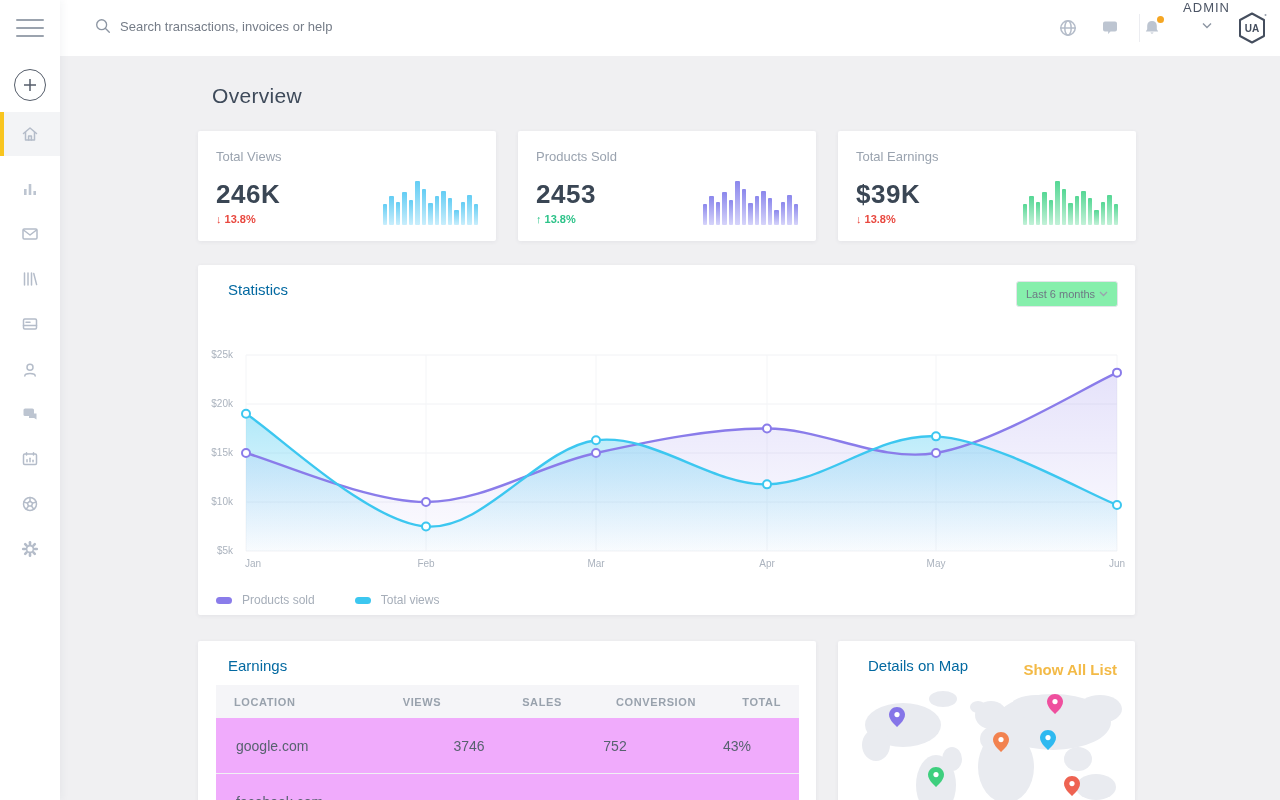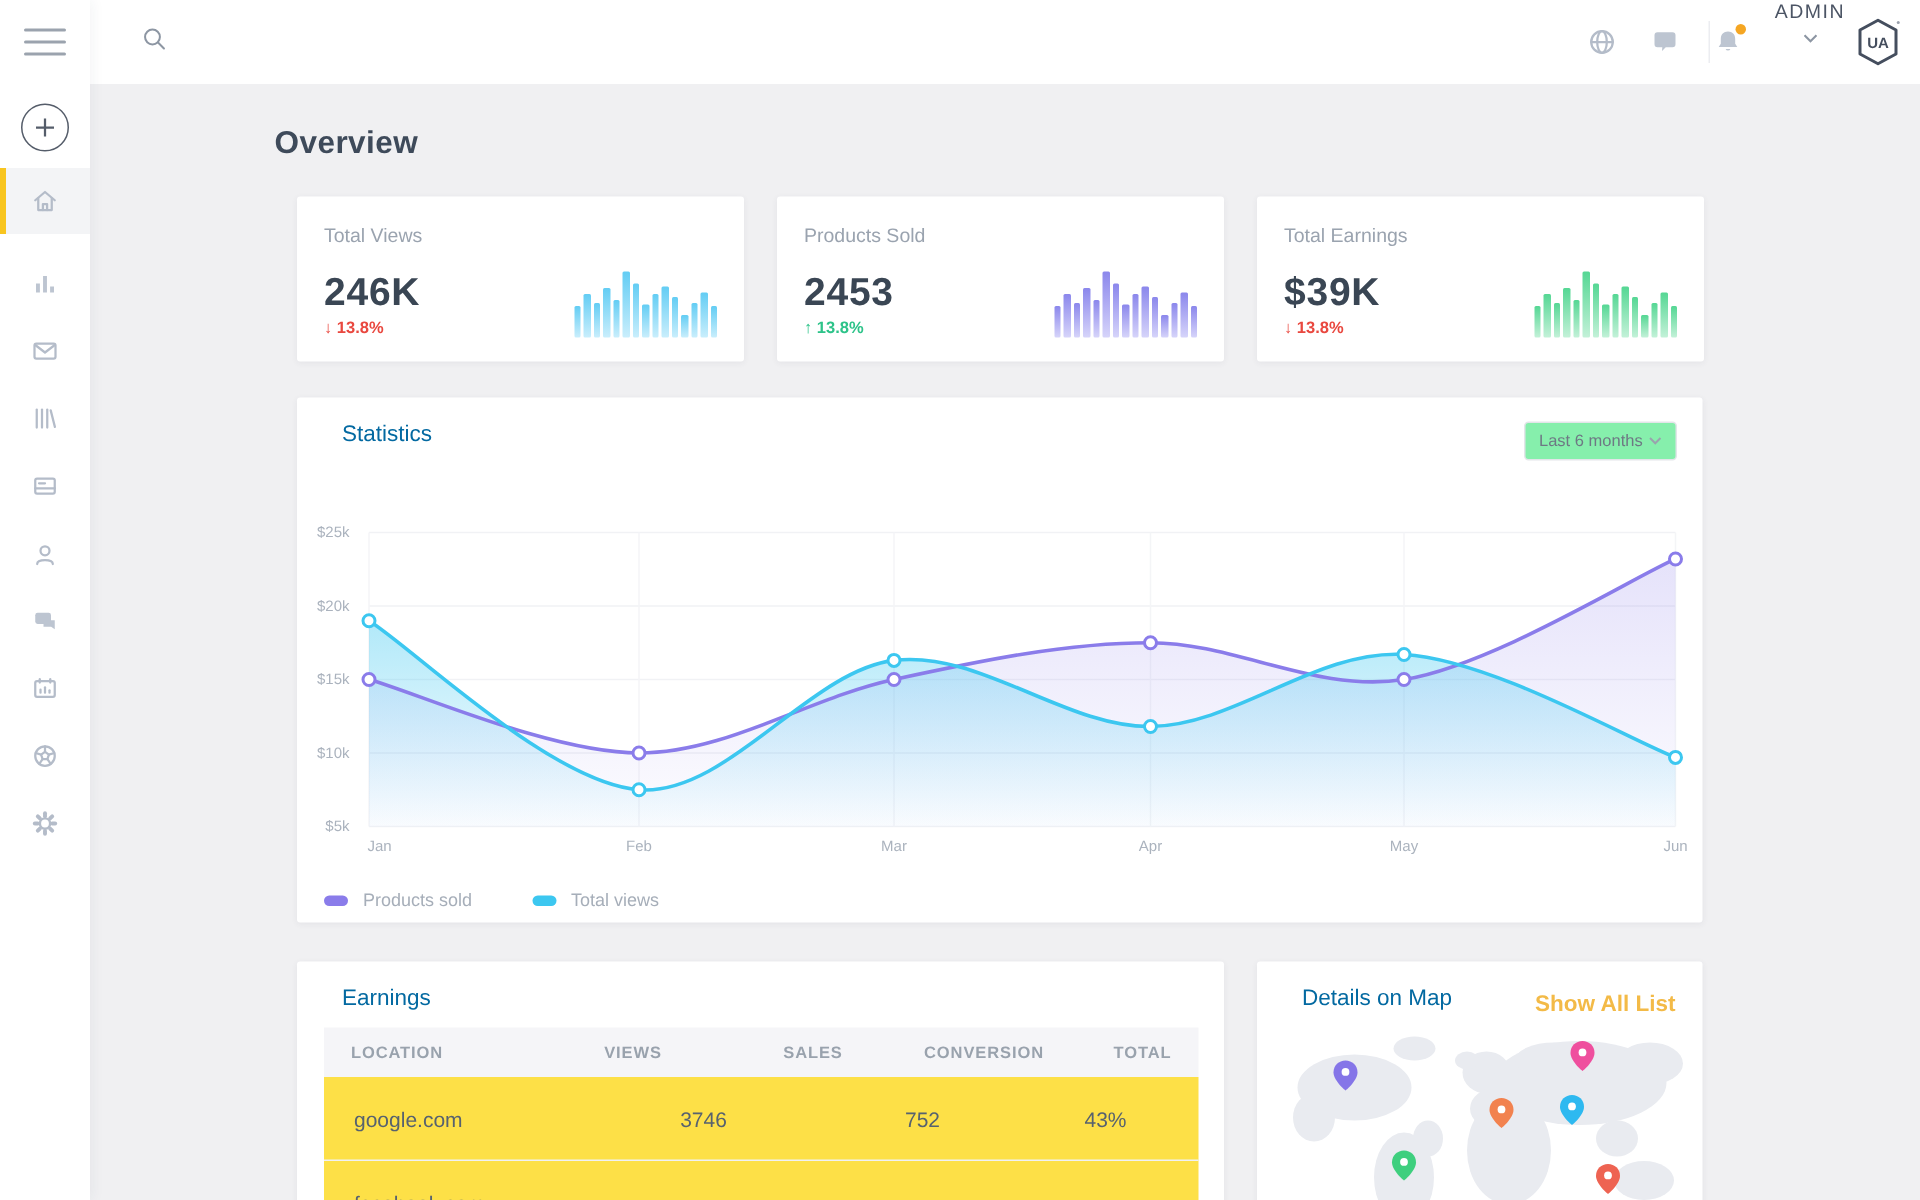--- a/index.html
+++ b/index.html
@@ -28,21 +28,21 @@
   
   .add-btn { position:absolute; left:14px; top:69px; width:32px; height:32px; border-radius:50%;
     border:1.5px solid #555d6a; background:#fff; cursor:pointer; display:flex; align-items:center; justify-content:center;}
   .side-item { position:absolute; left:0; width:60px; height:44px; display:flex; align-items:center;
     justify-content:center; cursor:pointer; }
   .side-item.active { background:#f3f4f6; }
   .side-item.active::before { content:""; position:absolute; left:0; top:0; width:4px; height:44px; background:#f8c51f; }
   .s-ic { width:20px; height:20px; }
 
   
-  .page-title { position:absolute; left:123px; top:28px; font-size:21px; color:#3e4a5a; letter-spacing:.3px; font-weight:700;}
+  .page-title { position:absolute; left:152px; top:28px; font-size:21px; color:#3e4a5a; letter-spacing:.3px; font-weight:400;}
   .card { position:absolute; background:#fff; border-radius:2px; box-shadow:0 1px 4px rgba(50,60,80,.07); }
 
   
   .stat-card { width:298px; height:110px; top:75px; }
   .stat-title { position:absolute; left:18px; top:18px; font-size:13px; color:#9aa3af; }
   .stat-value { position:absolute; left:18px; top:48px; font-size:26px; font-weight:700; color:#3a4654; letter-spacing:.5px;}
   .stat-delta { position:absolute; left:18px; top:82px; font-size:11px; font-weight:700; }
   .spark { position:absolute; right:18px; bottom:16px; height:46px; display:flex; align-items:flex-end; gap:2px; }
   .spark i { display:block; width:4.5px; border-radius:1px; }
 
@@ -55,21 +55,21 @@
   .chart-wrap { position:absolute; left:7px; top:74px; width:920px; height:240px; }
   .legend { position:absolute; left:18px; top:328px; display:flex; gap:40px; }
   .legend-item { display:flex; align-items:center; gap:10px; }
   .legend-pill { width:16px; height:7px; border-radius:4px; }
   .legend-label { font-size:12px; color:#a6aeb9; }
 
   
   .ref-card { left:138px; top:585px; width:618px; height:215px; }
   .table { position:absolute; left:18px; top:44px; width:583px; }
   .thead { position:relative; height:33px; background:#f5f5f8; }
-  .trow { position:relative; height:56px; border-bottom:1px solid #f0f1f4; background:#fde047;}
+  .trow { position:relative; height:56px; border-bottom:1px solid #f0f1f4; background:#f0abfc;}
   .thead span, .trow span { position:absolute; top:50%; transform:translateY(-50%); white-space:nowrap; }
   .thead span { font-size:11px; font-weight:700; color:#99a2ad; letter-spacing:.6px; }
   .trow span { font-size:14px; color:#57626f; }
   .c1 { left:18px; } .c5 { right:18px; }
   .thead .c2 { left:206px; transform:translate(-50%,-50%);} .thead .c3 { left:326px; transform:translate(-50%,-50%);text-align:center;}
   .thead .c4 { left:440px; transform:translate(-50%,-50%);}
   .trow .c1 { left:20px; }
   .trow .c2 { left:253px; transform:translate(-50%,-50%);} .trow .c3 { left:399px; transform:translate(-50%,-50%);}
   .trow .c4 { left:521px; transform:translate(-50%,-50%);}
 
@@ -83,20 +83,21 @@
 </style>
 </head>
 <body>
 
 <div class="topbar">
   <div class="search-wrap">
     <svg width="18" height="18" viewBox="0 0 20 20">
       <circle cx="8.5" cy="8.5" r="5.5" fill="none" stroke="#8d96a3" stroke-width="1.5"></circle>
       <line x1="12.8" y1="12.8" x2="17" y2="17" stroke="#8d96a3" stroke-width="1.5" stroke-linecap="round"></line>
     </svg>
+    <input class="search-input" placeholder="Search transactions, invoices or help" style="">
   </div>
 
   <div class="top-icons">
     <div class="tb-icon">
       <svg width="20" height="20" viewBox="0 0 20 20" class="muted-ic">
         <circle cx="10" cy="10" r="7.2"></circle>
           <ellipse cx="10" cy="10" rx="3.2" ry="7.2"></ellipse>
         <line x1="2.8" y1="10" x2="17.2" y2="10"></line>
       </svg>
     </div>

